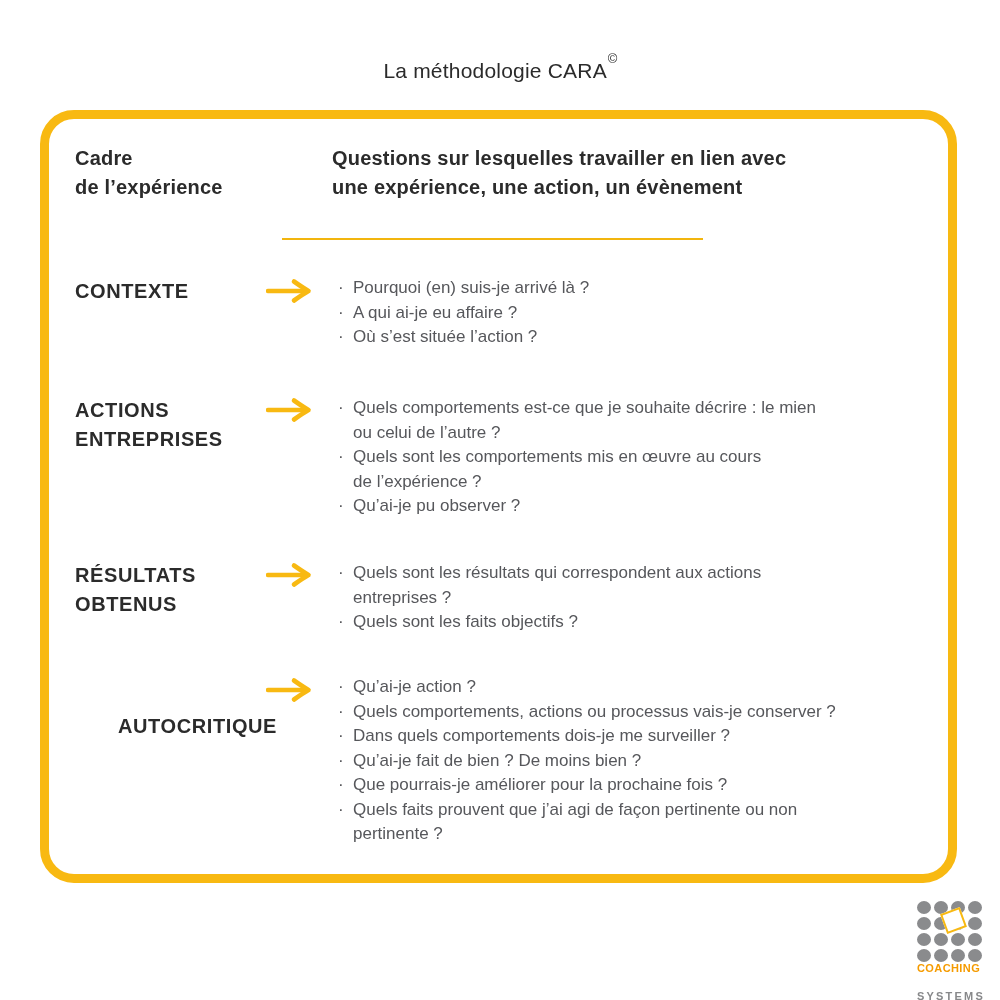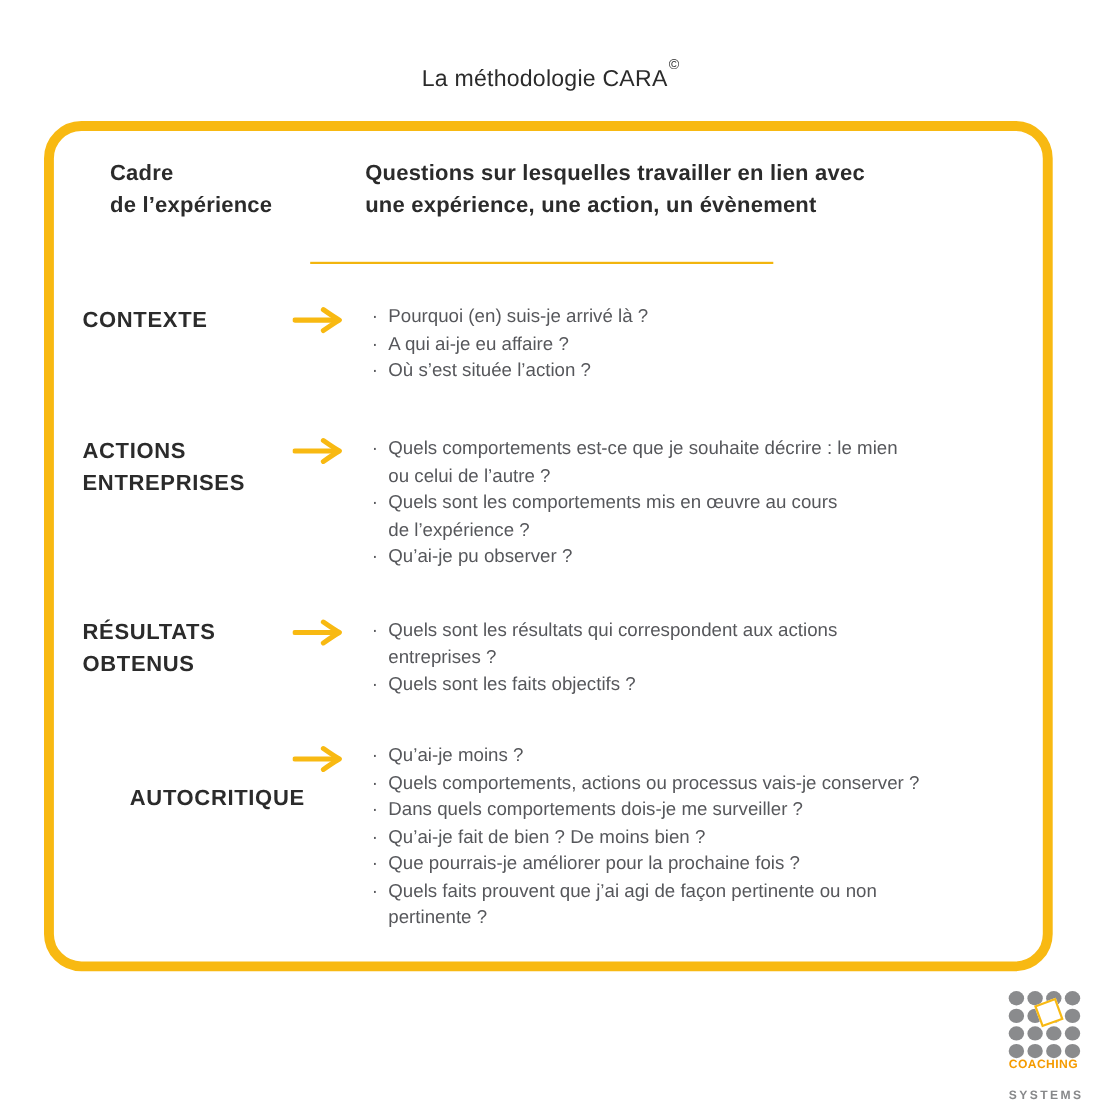--- a/index.html
+++ b/index.html
@@ -18,21 +18,21 @@
   .page-title sup { font-size: 13px; position: relative; top: -7px; left: 1px; }
 
   .panel {
     position: absolute; left: 40px; top: 110px; width: 917px; height: 773px;
     border: 9px solid #f8b912; border-radius: 34px; background: #ffffff;
   }
 
   .left-header {
     position: absolute; left: 75px; top: 144px; width: 210px;
     font-size: 20px; font-weight: 700; line-height: 29px; color: #2b2b2b;
-    white-space: pre-line; letter-spacing: 0.2px; margin-left: 25px;
+    white-space: pre-line; letter-spacing: 0.2px;
   }
   .right-header {
     position: absolute; left: 332px; top: 144px; width: 580px;
     font-size: 20px; font-weight: 700; line-height: 29px; color: #2b2b2b;
     white-space: pre-line; letter-spacing: 0.2px;
   }
   .divider {
     position: absolute; left: 282px; top: 238px; width: 421px; height: 2px;
     background: #f2b50e; border: none;
   }
@@ -154,21 +154,21 @@
 </ul>
 
 <div class="section-label lbl-4">AUTOCRITIQUE</div>
 <svg class="arrow arr-4" viewBox="0 0 48 26">
   <path d="M2 13 H37" stroke="#f8b912" stroke-width="4.6" fill="none" stroke-linecap="round"></path>
   <path d="M28 3.5 C33 7 39 11 42.5 13 C39 15 33 19 28 22.5" stroke="#f8b912" stroke-width="4.6" fill="none" stroke-linecap="round" stroke-linejoin="round"></path>
 </svg>
 <ul class="bullets bul-4">
   <li>
       <span class="dot">·</span>
-      <span class="txt">Qu’ai-je moins ?</span>
+      <span class="txt">Qu’ai-je action ?</span>
     </li>
   <li>
       <span class="dot">·</span>
       <span class="txt">Quels comportements, actions ou processus vais-je conserver ?</span>
     </li>
   <li>
       <span class="dot">·</span>
       <span class="txt">Dans quels comportements dois-je me surveiller ?</span>
     </li>
   <li>

